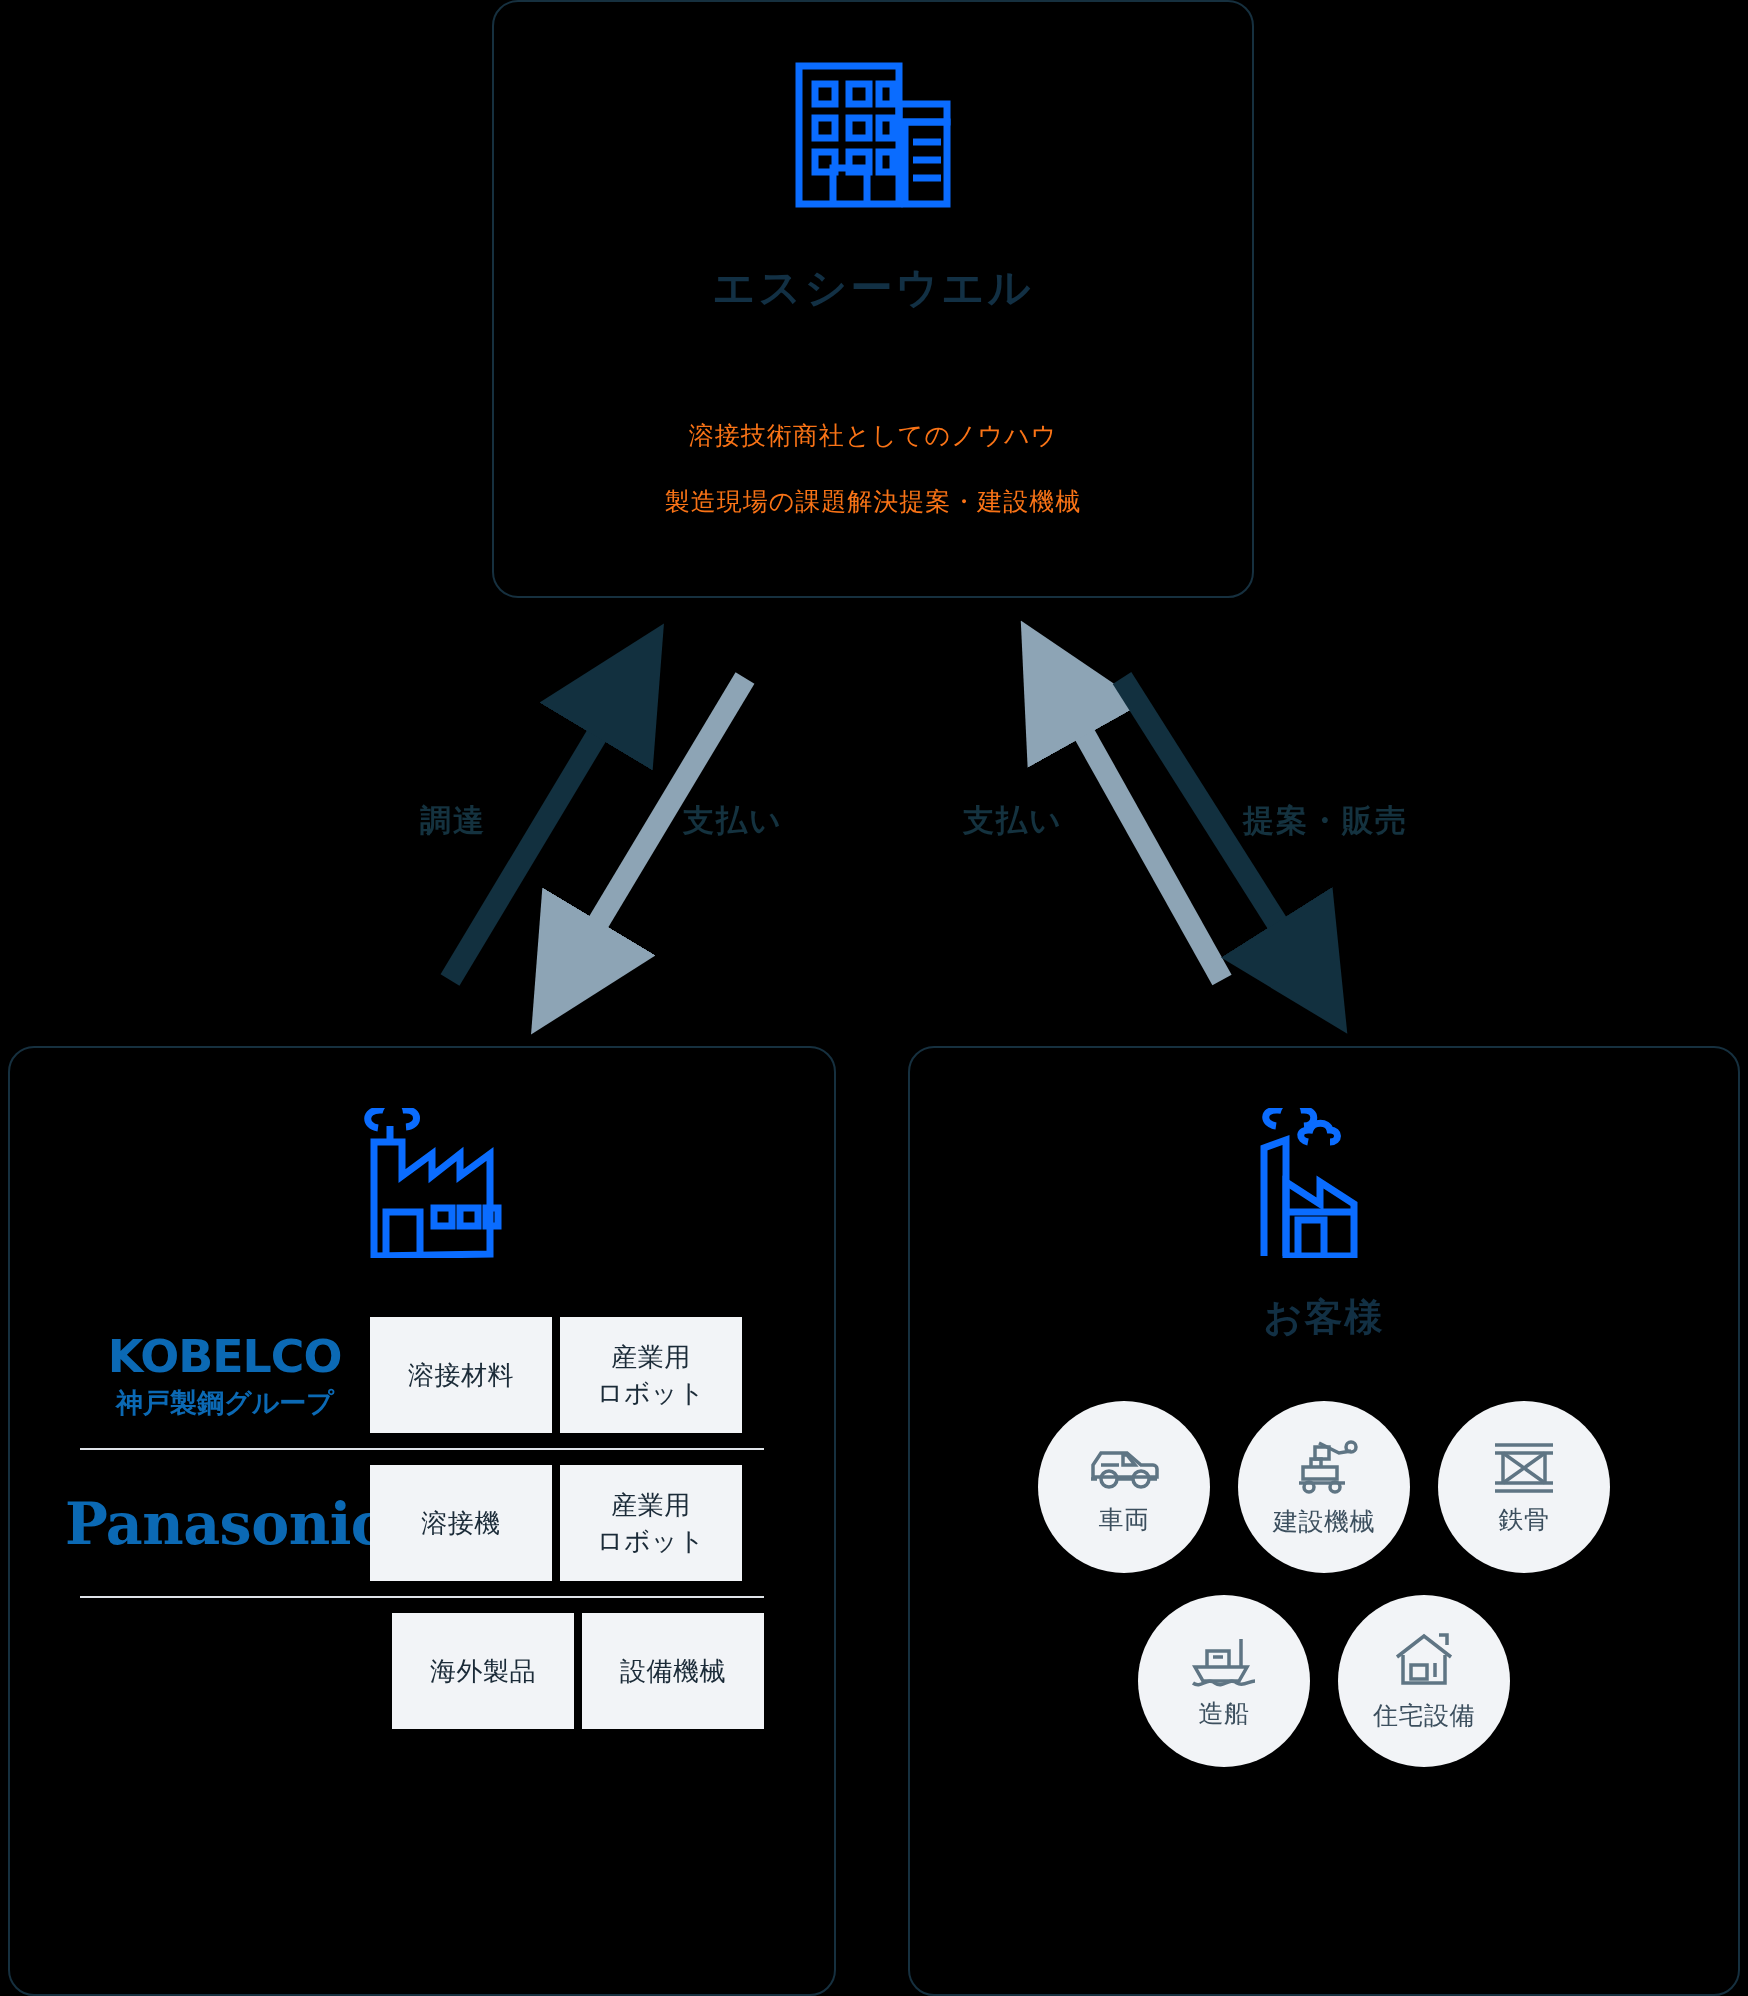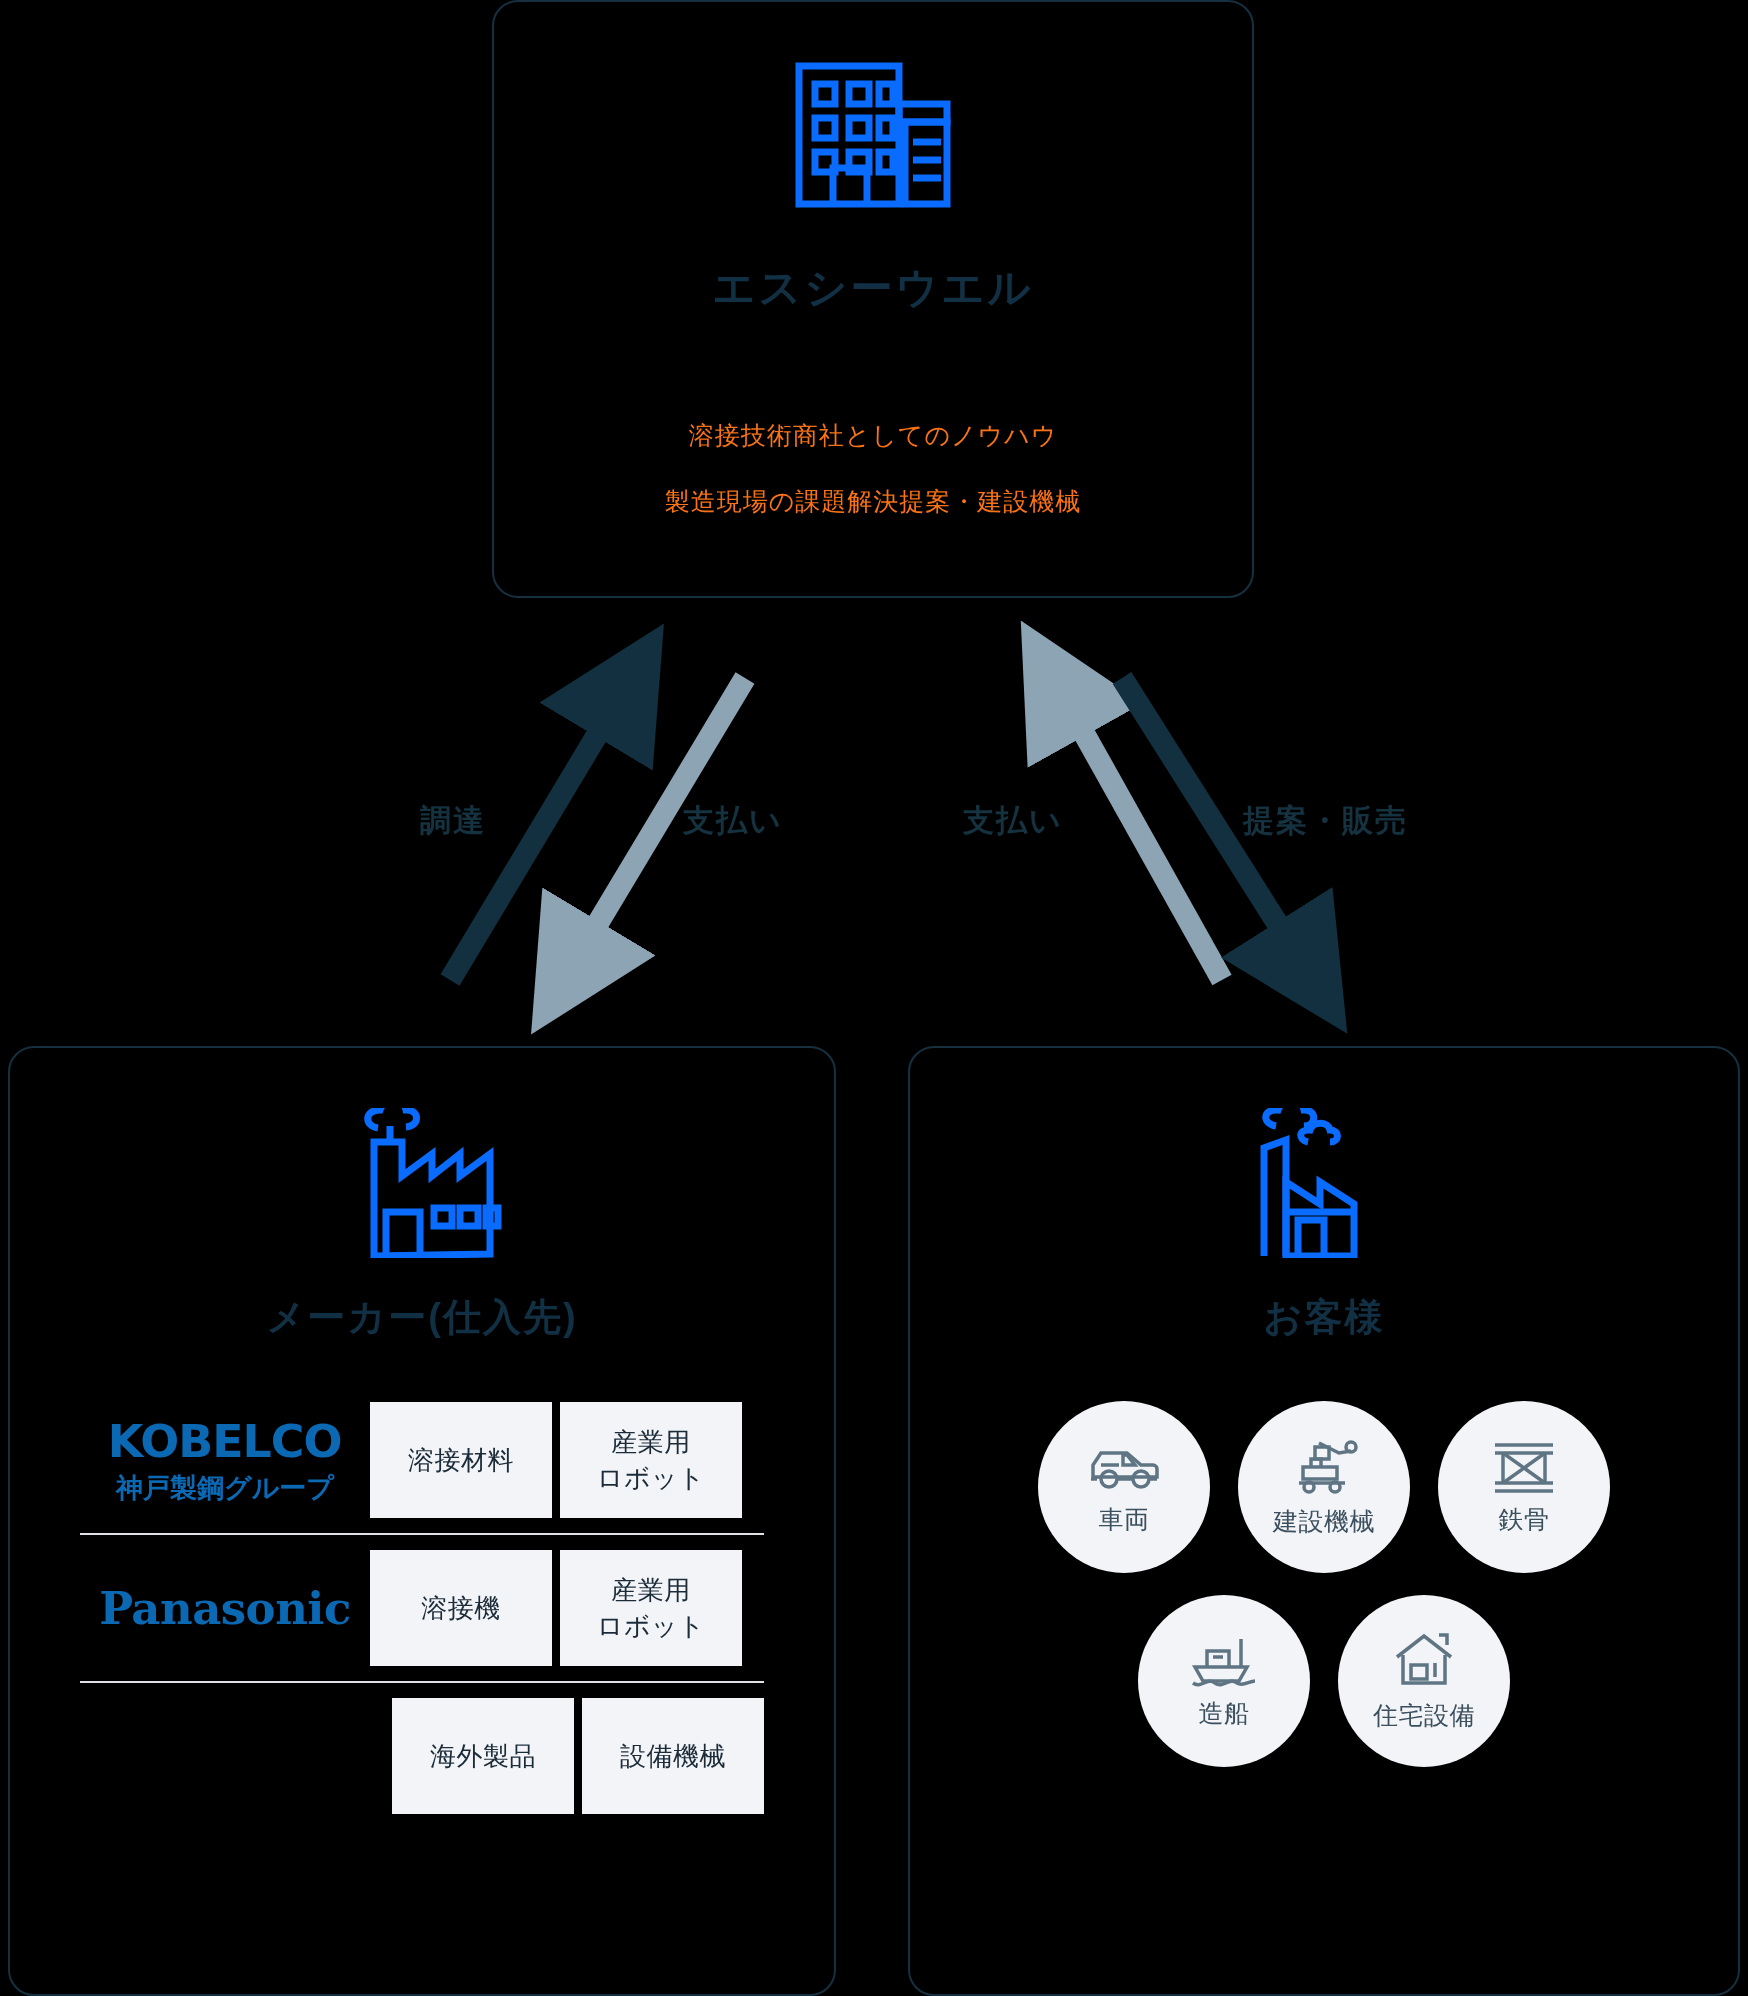--- a/index.html
+++ b/index.html
@@ -71,21 +71,21 @@
   .maker-rows { margin: 52px 70px 0 70px; }
   .maker-row { display: flex; align-items: center; height: 130px; }
   .maker-logo { width: 290px; flex: 0 0 290px; display: flex; flex-direction: column; align-items: center; justify-content: center; }
   .kobelco-word {
     font-size: 45px; font-weight: 800; letter-spacing: -1px;
     color: #0b69b4; font-family: "DejaVu Sans", sans-serif;
     transform: scaleX(1.02);
   }
   .kobelco-sub { font-size: 27px; color: #0b69b4; letter-spacing: 0px; margin-top: 2px; font-weight: 600; }
   .panasonic-word {
-    font-size: 45px; font-weight: 800; letter-spacing: -0.5px;
+    font-size: 57px; font-weight: 800; letter-spacing: -0.5px;
     color: #0b69b4; font-family: "DejaVu Serif", serif;
   }
   .prod-cells { display: flex; gap: 8px; }
   .prod-cell {
     background: #f2f4f7;
     color: #1b2b38;
     width: 182px; height: 116px;
     display: flex; align-items: center; justify-content: center;
     text-align: center;
     font-size: 26px; line-height: 36px;
@@ -165,21 +165,20 @@
       <svg width="160" height="150" viewBox="0 0 160 150" fill="none" stroke="#0a6cff" stroke-width="7">
         <path d="M36 20 c-14 -2 -14 -18 2 -18 c4 -12 24 -12 26 0 c14 0 14 16 0 17"></path>
         <path d="M48 18 v14"></path>
         <path d="M32 148 V34 h28 v34 l30 -22 v22 l28 -22 v22 l30 -22 v100 z"></path>
         <path d="M44 148 v-44 h34 v44"></path>
         <rect x="92" y="100" width="18" height="18"></rect>
         <rect x="118" y="100" width="18" height="18"></rect>
         <rect x="144" y="100" width="12" height="18"></rect>
       </svg>
     </div>
-    <div class="panel-title">メーカー(仕入先)</div>
 
     <div class="maker-rows">
 
       <div class="maker-row">
         <div class="maker-logo">
           <div class="kobelco-word">KOBELCO</div>
           <div class="kobelco-sub">神戸製鋼グループ</div>
         </div>
         <div class="prod-cells">
           <div class="prod-cell">溶接材料</div>

